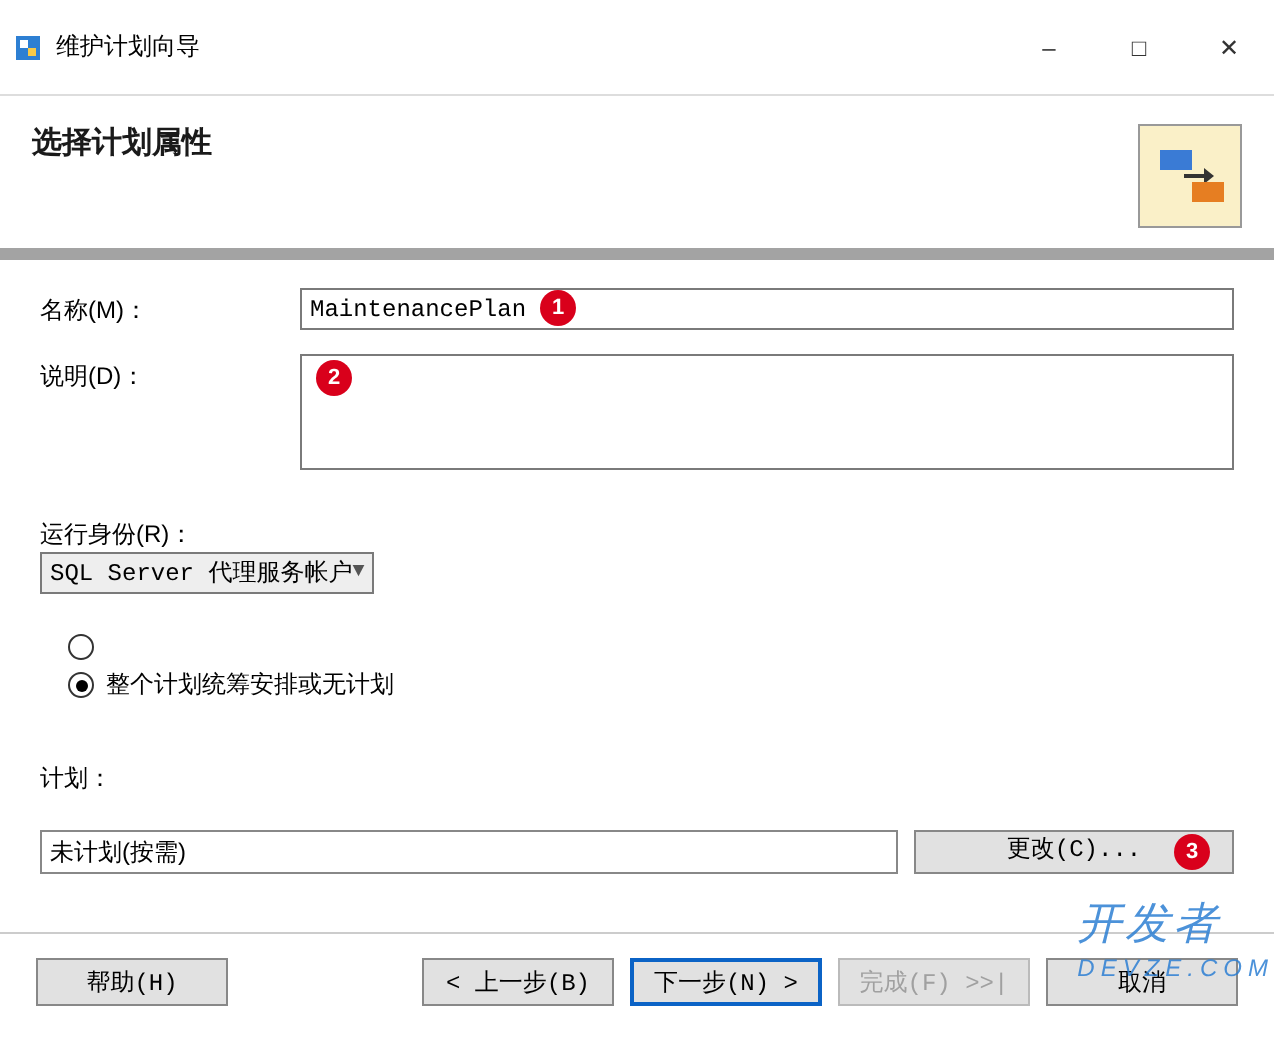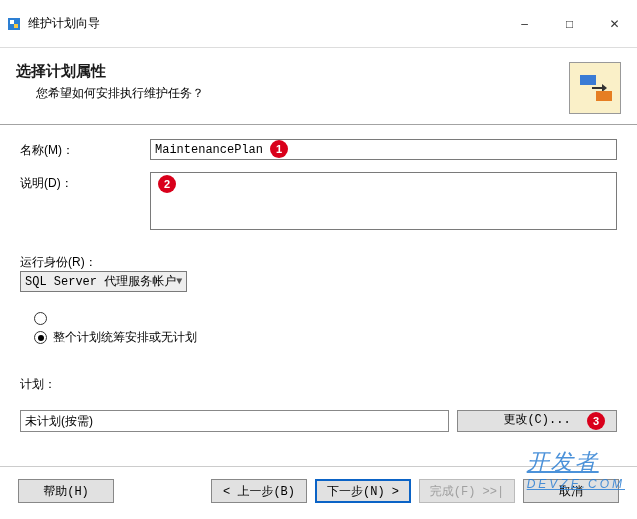--- a/index.html
+++ b/index.html
@@ -3,21 +3,21 @@
   <meta charset="utf-8">
   <style>
     * { box-sizing: border-box; margin: 0; padding: 0; }
     body { font-family: "Microsoft YaHei", SimSun, sans-serif; font-size: 12px; background: #fff; width: 637px; height: 519px; overflow: hidden; }
     .titlebar { height: 48px; border-bottom: 1px solid #ddd; display: flex; align-items: center; padding-left: 6px; }
     .titlebar-icon { width: 16px; height: 16px; margin-right: 6px; }
     .titlebar-text { flex: 1; font-size: 12px; }
     .win-controls { display: flex; height: 100%; }
     .win-btn { width: 45px; height: 100%; display: flex; align-items: center; justify-content: center; color: #333; font-family: sans-serif; }
 
-    .header { padding: 14px 16px 10px 16px; display: flex; border-bottom: 1px solid #a3a3a3; }
+    .header { padding: 14px 16px 10px 16px; display: flex; border-bottom: 6px solid #a3a3a3; }
     .header-text { flex: 1; }
     .header-title { font-size: 15px; font-weight: bold; color: #1a1a1a; }
     .header-sub { font-size: 12px; margin-top: 4px; padding-left: 20px; }
     .header-img { width: 52px; height: 52px; background: #faf0c8; border: 1px solid #999; position: relative; }
     .header-img::before { content:""; position:absolute; width:16px; height:10px; background:#3a7bd5; top:12px; left:10px; }
     .header-img::after { content:""; position:absolute; width:16px; height:10px; background:#e67e22; top:28px; left:26px; }
     .arrow-img { position:absolute; width:12px; height:2px; background:#333; top:24px; left:22px; }
     .arrow-img::after { content:""; position:absolute; right:-3px; top:-3px; border-left:5px solid #333; border-top:4px solid transparent; border-bottom:4px solid transparent; }
 
     .content { padding: 14px 20px 4px 20px; }
@@ -44,21 +44,21 @@
 
     .footer { position: absolute; bottom: 0; left: 0; right: 0; padding: 12px 18px 16px 18px; border-top: 1px solid #ccc; display: flex; }
     .btn { height: 24px; min-width: 96px; border: 1px solid #888; background: #e1e1e1; display:flex; align-items:center; justify-content:center; font-family: "Courier New", SimSun, monospace; font-size: 12px; }
     .btn.primary { border: 2px solid #0b63c6; }
     .btn.disabled { color: #a0a0a0; border-color: #bbb; }
     .footer-spacer { flex: 1; }
     .footer-right { display:flex; gap: 8px; }
 
     .callout { position: absolute; width: 18px; height: 18px; border-radius: 50%; background: #d9001b; color: #fff; font-size: 11px; font-weight: bold; display:flex; align-items:center; justify-content:center; pointer-events:none; }
 
-    .watermark { position:absolute; right:12px; bottom:28px; font-size:22px; color:#2d7fd3; font-style:italic; font-weight:500; letter-spacing:2px; opacity:0.85; pointer-events:none; font-family: "Microsoft YaHei", sans-serif; text-decoration: underline;}
+    .watermark { position:absolute; right:0; bottom:28px; font-size:22px; color:#2d7fd3; font-style:italic; font-weight:500; letter-spacing:2px; opacity:0.85; pointer-events:none; font-family: "Microsoft YaHei", sans-serif;}
     .watermark .sub { display:block; font-size:12px; letter-spacing:3px; color:#2d7fd3; text-align:center; }
   </style>
 </head>
 <body>
 
 <div class="titlebar">
   <span class="titlebar-icon">
     <svg width="16" height="16">
         <rect x="2" y="2" width="12" height="12" fill="#2d7fd3" stroke="#084" stroke-width="0"></rect>
         <rect x="4" y="4" width="4" height="4" fill="#fff"></rect>
@@ -69,21 +69,20 @@
   <div class="win-controls">
     <div class="win-btn">–</div>
     <div class="win-btn">□</div>
     <div class="win-btn">✕</div>
   </div>
 </div>
 
 <div class="header">
   <div class="header-text">
     <div class="header-title">选择计划属性</div>
-    <div class="header-sub">您希望如何安排执行维护任务？</div>
   </div>
   <div class="header-img">
       <div class="arrow-img"></div>
     </div>
 </div>
 
 <div class="content">
   <div class="form-row">
     <div class="form-label">名称(M)：</div>
     <div class="form-control" style="position:relative;">

